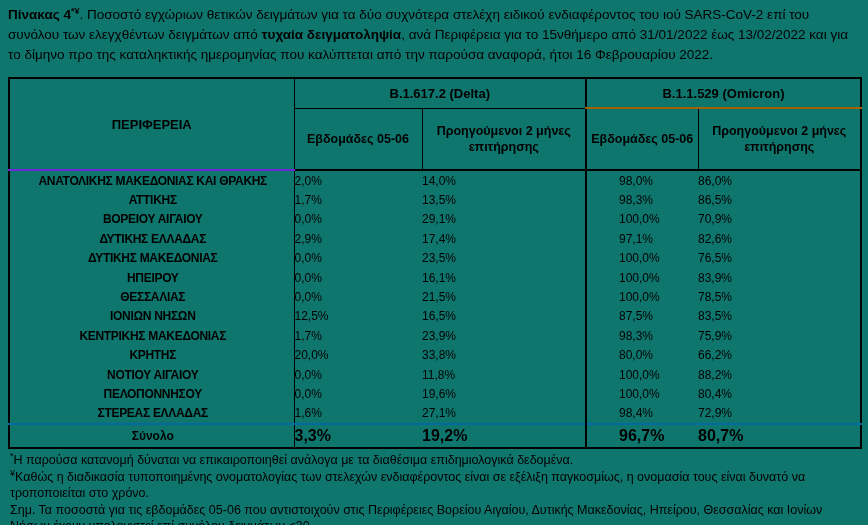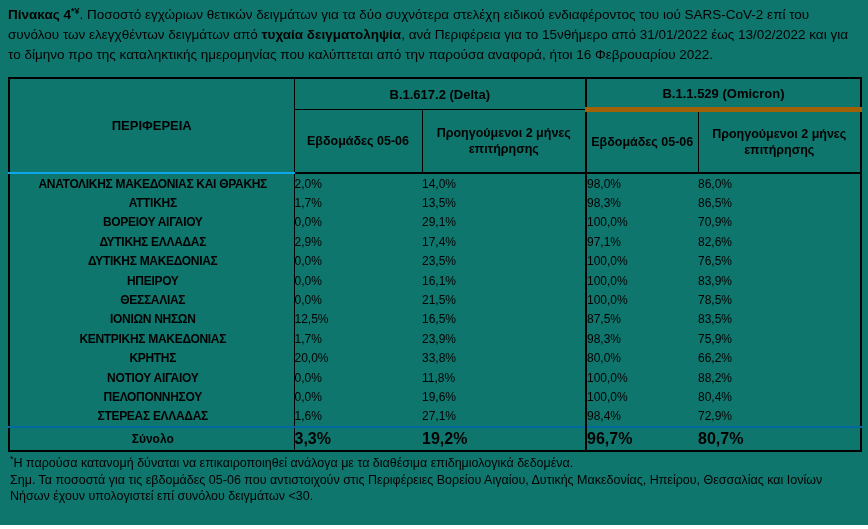--- a/index.html
+++ b/index.html
@@ -47,25 +47,25 @@
     white-space: nowrap;
   }
   thead th {
     font-weight: bold;
     text-align: center;
     vertical-align: middle;
   }
   th.region-h {
     font-size: 12.5px;
     border-right: 1px solid #000;
-    border-bottom: 2px solid #0ea5e9;
+    border-bottom: 2px solid #6d28d9;
   }
   tr.group-row th { height: 28px; font-size: 13px; margin-top: 44px; }
   th.group-delta { border-bottom: 1px solid #000; }
-  th.group-omicron { border-bottom: 5px solid #a16207; border-left: 2px solid #000; }
+  th.group-omicron { border-bottom: 2px solid #a16207; border-left: 2px solid #000; }
   tr.sub-row th {
     height: 60px;
     font-size: 12.5px;
     white-space: normal;
     line-height: 16px;
     border-bottom: 2px solid #000;
   }
   th.sub-0 { border-right: 1px solid #000; }
   th.sub-1 { border-right: 2px solid #000; }
   th.sub-2 { border-right: 1px solid #000; }
@@ -73,21 +73,21 @@
   tbody td { height: 19.4px; font-size: 12px; vertical-align: middle; }
   td.region-cell {
     font-weight: bold;
     font-size: 12px;
     letter-spacing: -0.3px;
     text-align: center;
     padding-left: 2px;
     border-right: 1px solid #000;
   }
   td.val { }
-  td.val-2 { border-left: 2px solid #000; }
+  td.val-2 { border-left: 2px solid #000; padding-left: 32px; }
 
   tr.total-row td {
     border-top: 2px solid #0369a1;
     font-weight: bold;
     height: 22px;
   }
   tr.total-row td.region-cell { letter-spacing: 0; }
 
   
   .footnotes {
@@ -239,16 +239,17 @@
         <td class="val val-0">3,3%</td>
         <td class="val val-1">19,2%</td>
         <td class="val val-2">96,7%</td>
         <td class="val val-3">80,7%</td>
       </tr>
     </tfoot>
   </table>
 
   <div class="footnotes">
     <p><sup>*</sup><span>Η παρούσα κατανομή δύναται να επικαιροποιηθεί ανάλογα με τα διαθέσιμα επιδημιολογικά δεδομένα.</span></p>
+    <p><sup>¥</sup><span>Καθώς η διαδικασία τυποποιημένης ονοματολογίας των στελεχών ενδιαφέροντος είναι σε εξέλιξη παγκοσμίως, η ονομασία τους είναι δυνατό να τροποποιείται στο χρόνο.</span></p>
     <p><span>Σημ. Τα ποσοστά για τις εβδομάδες 05-06 που αντιστοιχούν στις Περιφέρειες Βορείου Αιγαίου, Δυτικής Μακεδονίας, Ηπείρου, Θεσσαλίας και Ιονίων Νήσων έχουν υπολογιστεί επί συνόλου δειγμάτων &lt;30.</span></p>
   </div>
 
 </div>
 
 </body></html>

